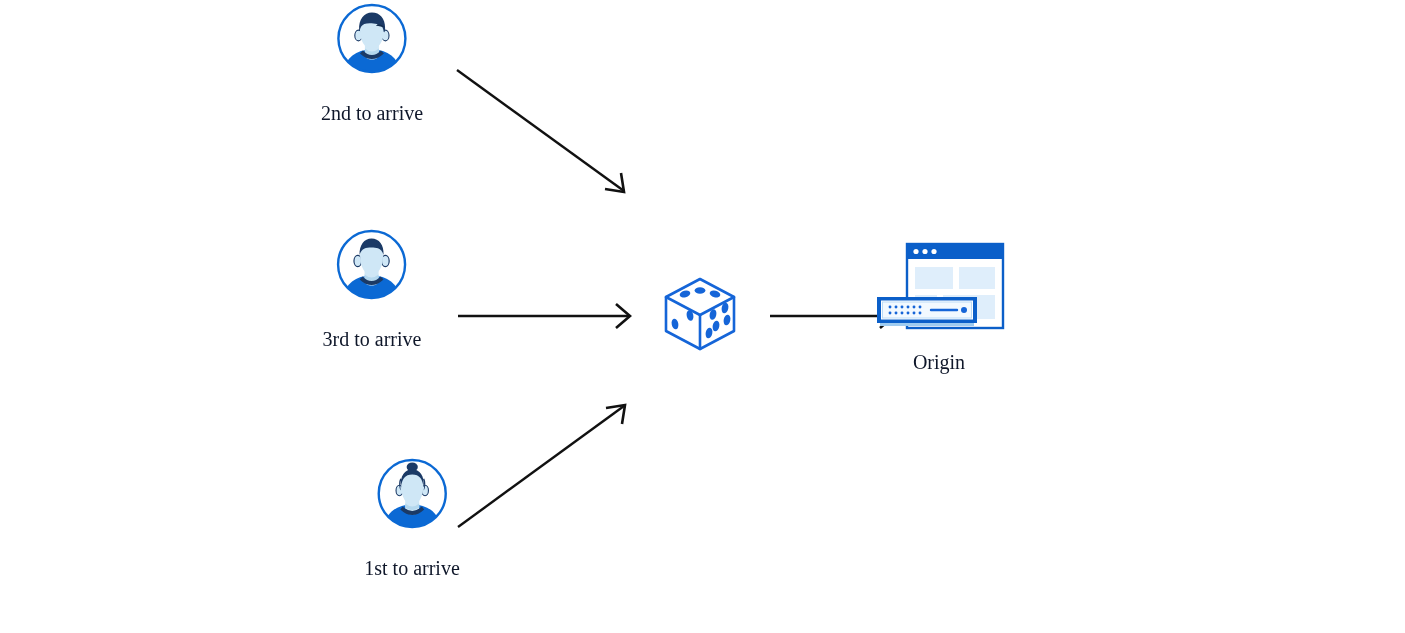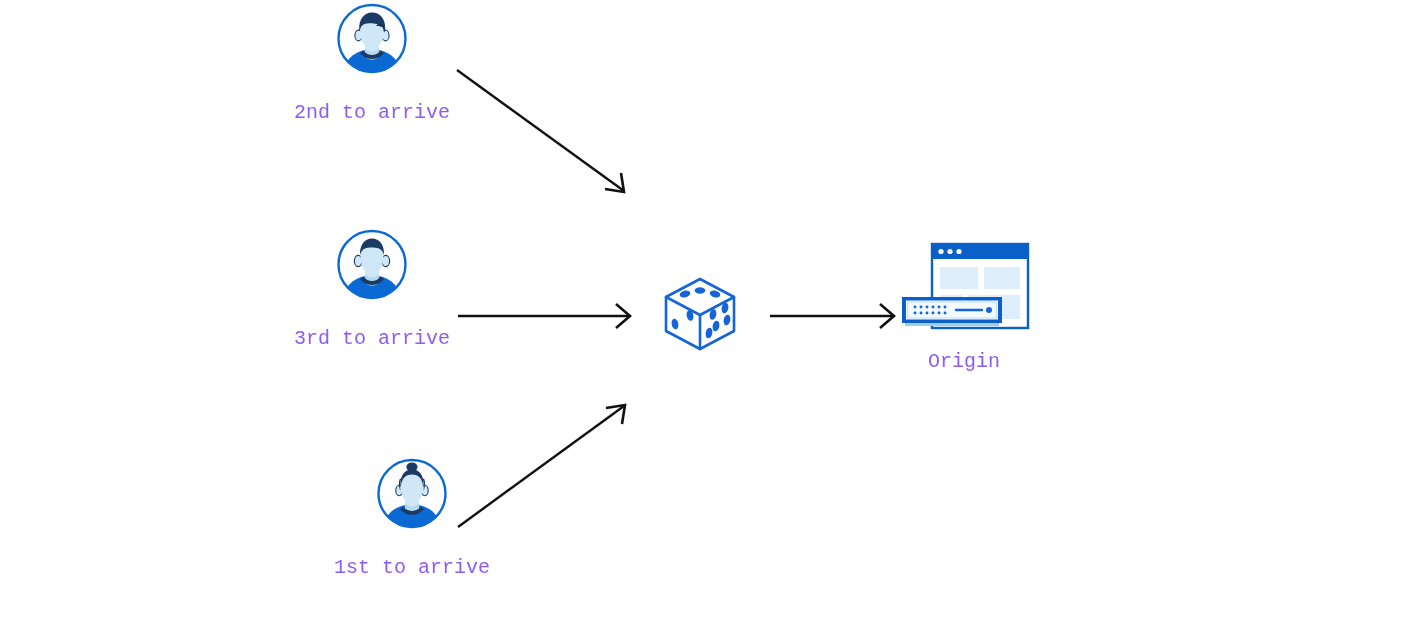--- a/index.html
+++ b/index.html
@@ -19,24 +19,24 @@
     background: #ffffff;
     overflow: hidden;
   }
   .node {
     position: absolute;
     display: flex;
     flex-direction: column;
     align-items: center;
   }
   .node-label {
-    font-family: Liberation Mono, monospace;
+    font-family: Liberation Serif, serif;
     font-size: 20px;
     line-height: 24px;
-    color: #8b5cf6;
+    color: #0f172a;
     white-space: nowrap;
     font-weight: 400;
   }
   .avatar-wrap { width: 74px; height: 74px; }
   .avatar-label { margin-top: 25px; }
   .dice-wrap { width: 84px; height: 84px; }
   .origin-wrap { width: 140px; height: 100px; }
   .origin-label { margin-top: 14px; }
   svg { display: block; overflow: visible; }
   #arrow-layer {
@@ -187,21 +187,21 @@
           <ellipse cx="67" cy="37" rx="3.3" ry="5.4" transform="rotate(12 67 37)"></ellipse>
           <ellipse cx="58" cy="55" rx="3.3" ry="5.4" transform="rotate(12 58 55)"></ellipse>
           <ellipse cx="69" cy="49" rx="3.3" ry="5.4" transform="rotate(12 69 49)"></ellipse>
           <ellipse cx="51" cy="62" rx="3.3" ry="5.4" transform="rotate(12 51 62)"></ellipse>
         </g>
       </svg>
     </div>
     <div class="node-label"></div>
   </div>
 
-  <div class="node" style="left:964px; top:305px; transform:translate(-50%,-50%);">
+  <div class="node" style="left:939px; top:305px; transform:translate(-50%,-50%);">
     <div class="origin-wrap">
       <svg viewBox="0 0 140 100" width="140" height="100">
 
         <g>
           <rect x="38" y="8" width="96" height="84" fill="#ffffff" stroke="#0b5fc9" stroke-width="2.4"></rect>
           <rect x="38" y="8" width="96" height="15" fill="#0b5fc9"></rect>
           <circle cx="47" cy="15.5" r="2.6" fill="#ffffff"></circle>
           <circle cx="56" cy="15.5" r="2.6" fill="#ffffff"></circle>
           <circle cx="65" cy="15.5" r="2.6" fill="#ffffff"></circle>
 

